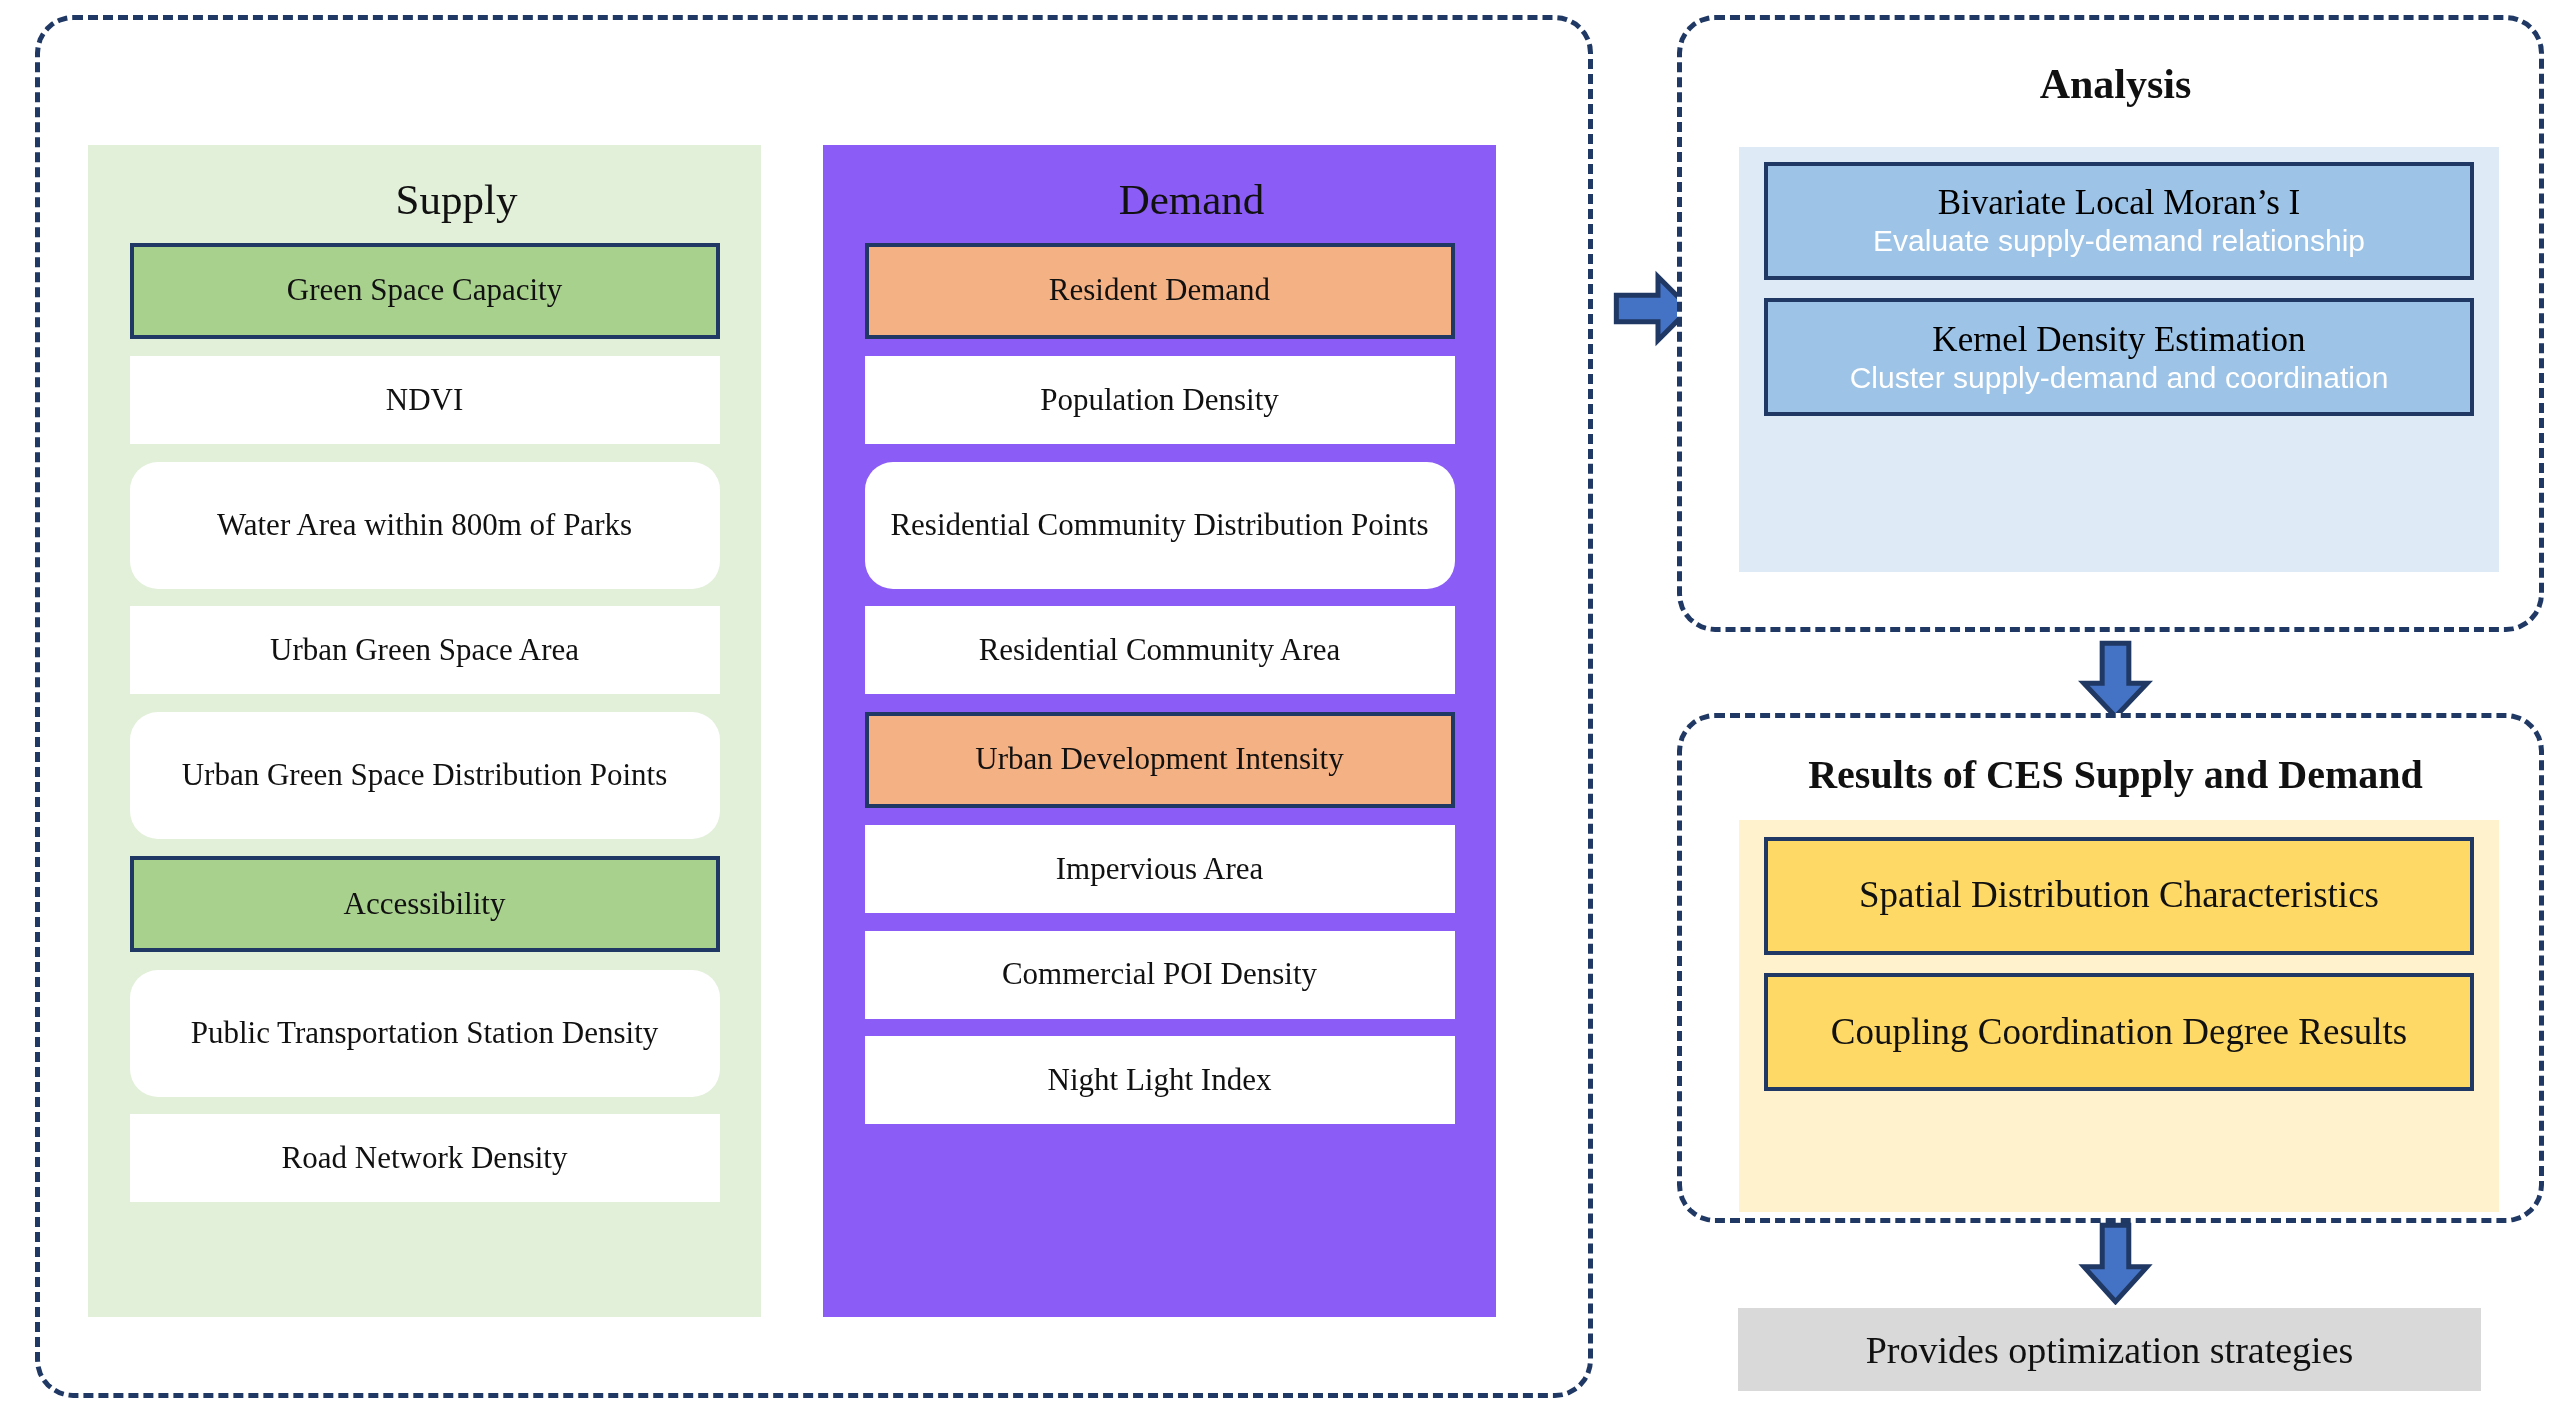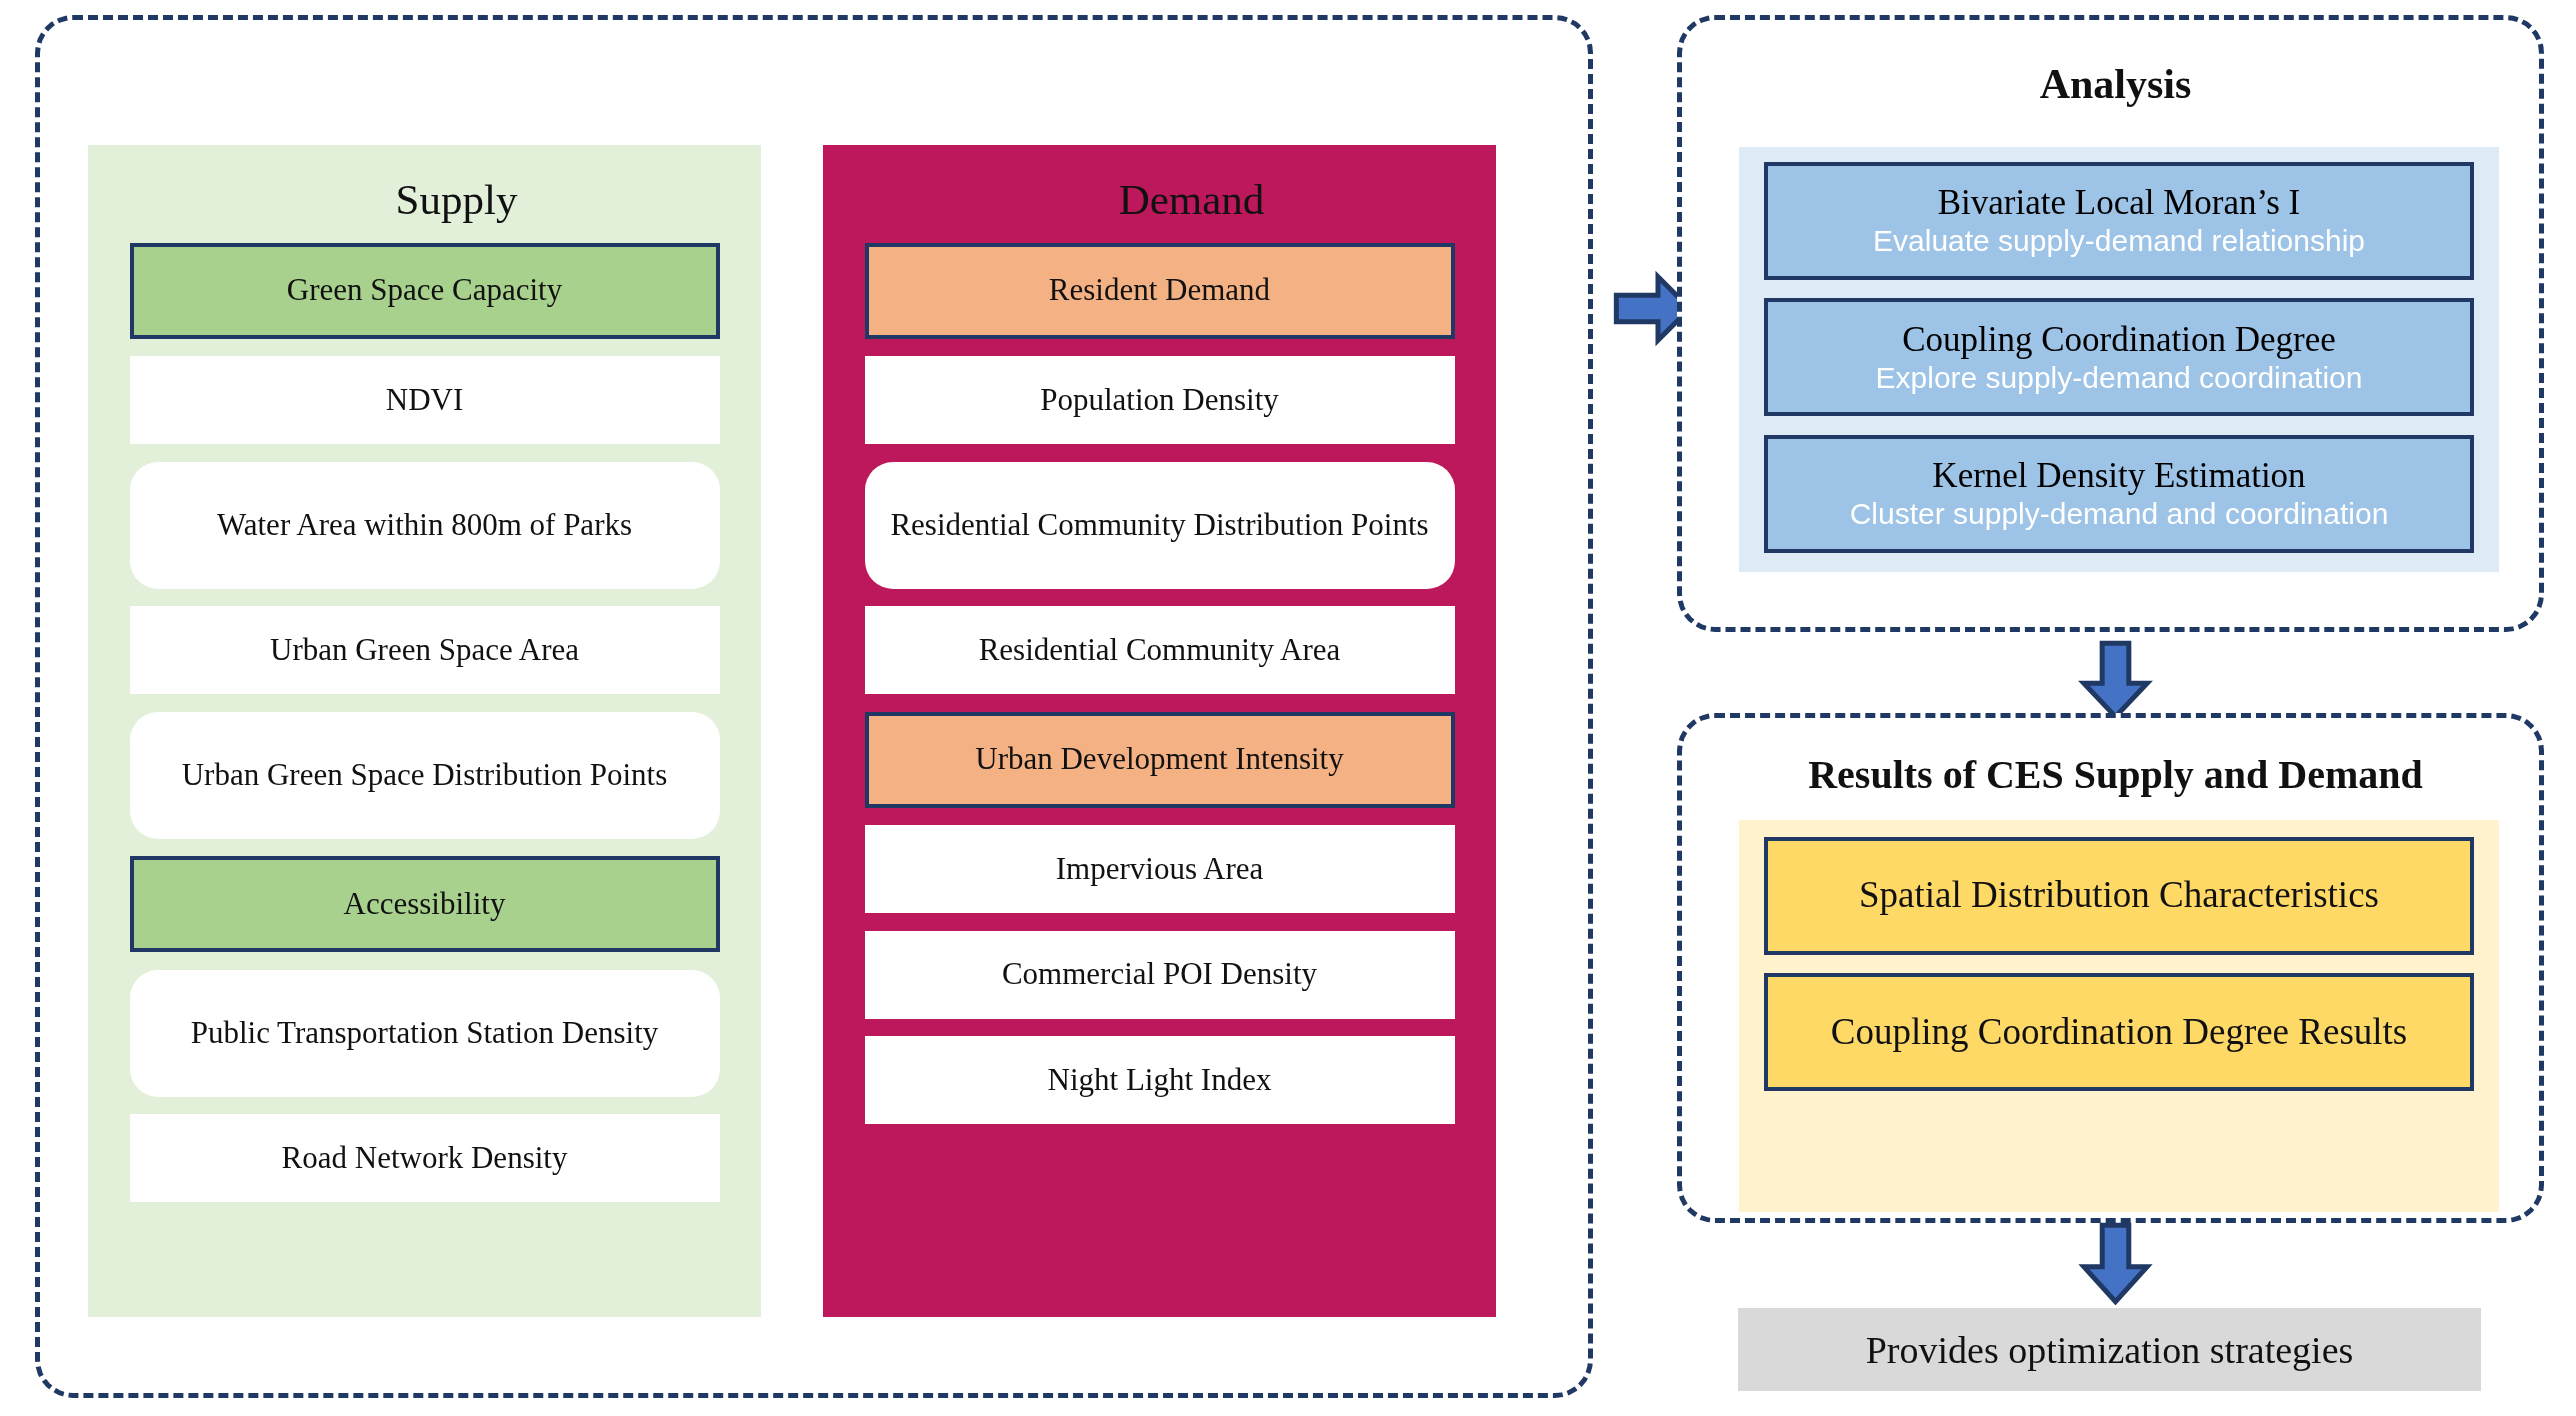--- a/index.html
+++ b/index.html
@@ -8,21 +8,21 @@
 
   .panel{position:absolute;border:5.8px dashed #1F3864;border-radius:38px;box-sizing:border-box;background:#fff;}
 
   
   #left-panel{left:35px;top:15px;width:1558px;height:1383px;}
   #left-title{position:absolute;left:0;top:38px;width:1558px;text-align:center;
               font-size:46px;font-weight:bold;letter-spacing:-0.4px;}
 
   .col{position:absolute;box-sizing:border-box;padding:0;}
   #supply-col{left:48px;top:125px;width:673px;height:1172px;background:#E2EFD9;}
-  #demand-col{left:783px;top:125px;width:673px;height:1172px;background:#be185d;}
+  #demand-col{left:783px;top:125px;width:673px;height:1172px;background:#8b5cf6;}
 
   .col-title{width:100%;text-align:center;font-size:43px;line-height:1;
              padding-top:33px;padding-bottom:21.7px;box-sizing:border-box;margin-left:32px;}
 
   .item{box-sizing:border-box;width:590px;margin:0 auto 17.5px auto;
         display:flex;align-items:center;justify-content:center;
         text-align:center;font-size:31px;line-height:1.12;}
   .item.plain{background:#ffffff;height:88px;border:0;}
   .item.head{height:96px;border:4.2px solid #1F3864;}
   .item.head.green{background:#A9D18E;}
@@ -138,24 +138,20 @@
 </div>
 
 <div class="panel" id="analysis-panel">
   <div id="analysis-title">Analysis</div>
   <div id="analysis-inner">
       <div class="abox">
         <div class="t">Bivariate Local Moran’s I</div>
         <div class="s">Evaluate supply-demand relationship</div>
       </div>
       <div class="abox">
-        <div class="t">Coupling Coordination Degree</div>
-        <div class="s">Explore supply-demand coordination</div>
-      </div>
-      <div class="abox">
         <div class="t">Kernel Density Estimation</div>
         <div class="s">Cluster supply-demand and coordination</div>
       </div>
     </div>
 </div>
 
 <div class="arrow" id="arrow-an-res">
   <svg width="77" height="80" viewBox="0 0 92 96">
     <polygon points="30,4 62,4 62,52 84,52 46,92 8,52 30,52" fill="#4472C4" stroke="#1F3864" stroke-width="6" stroke-linejoin="miter"></polygon>
   </svg>

